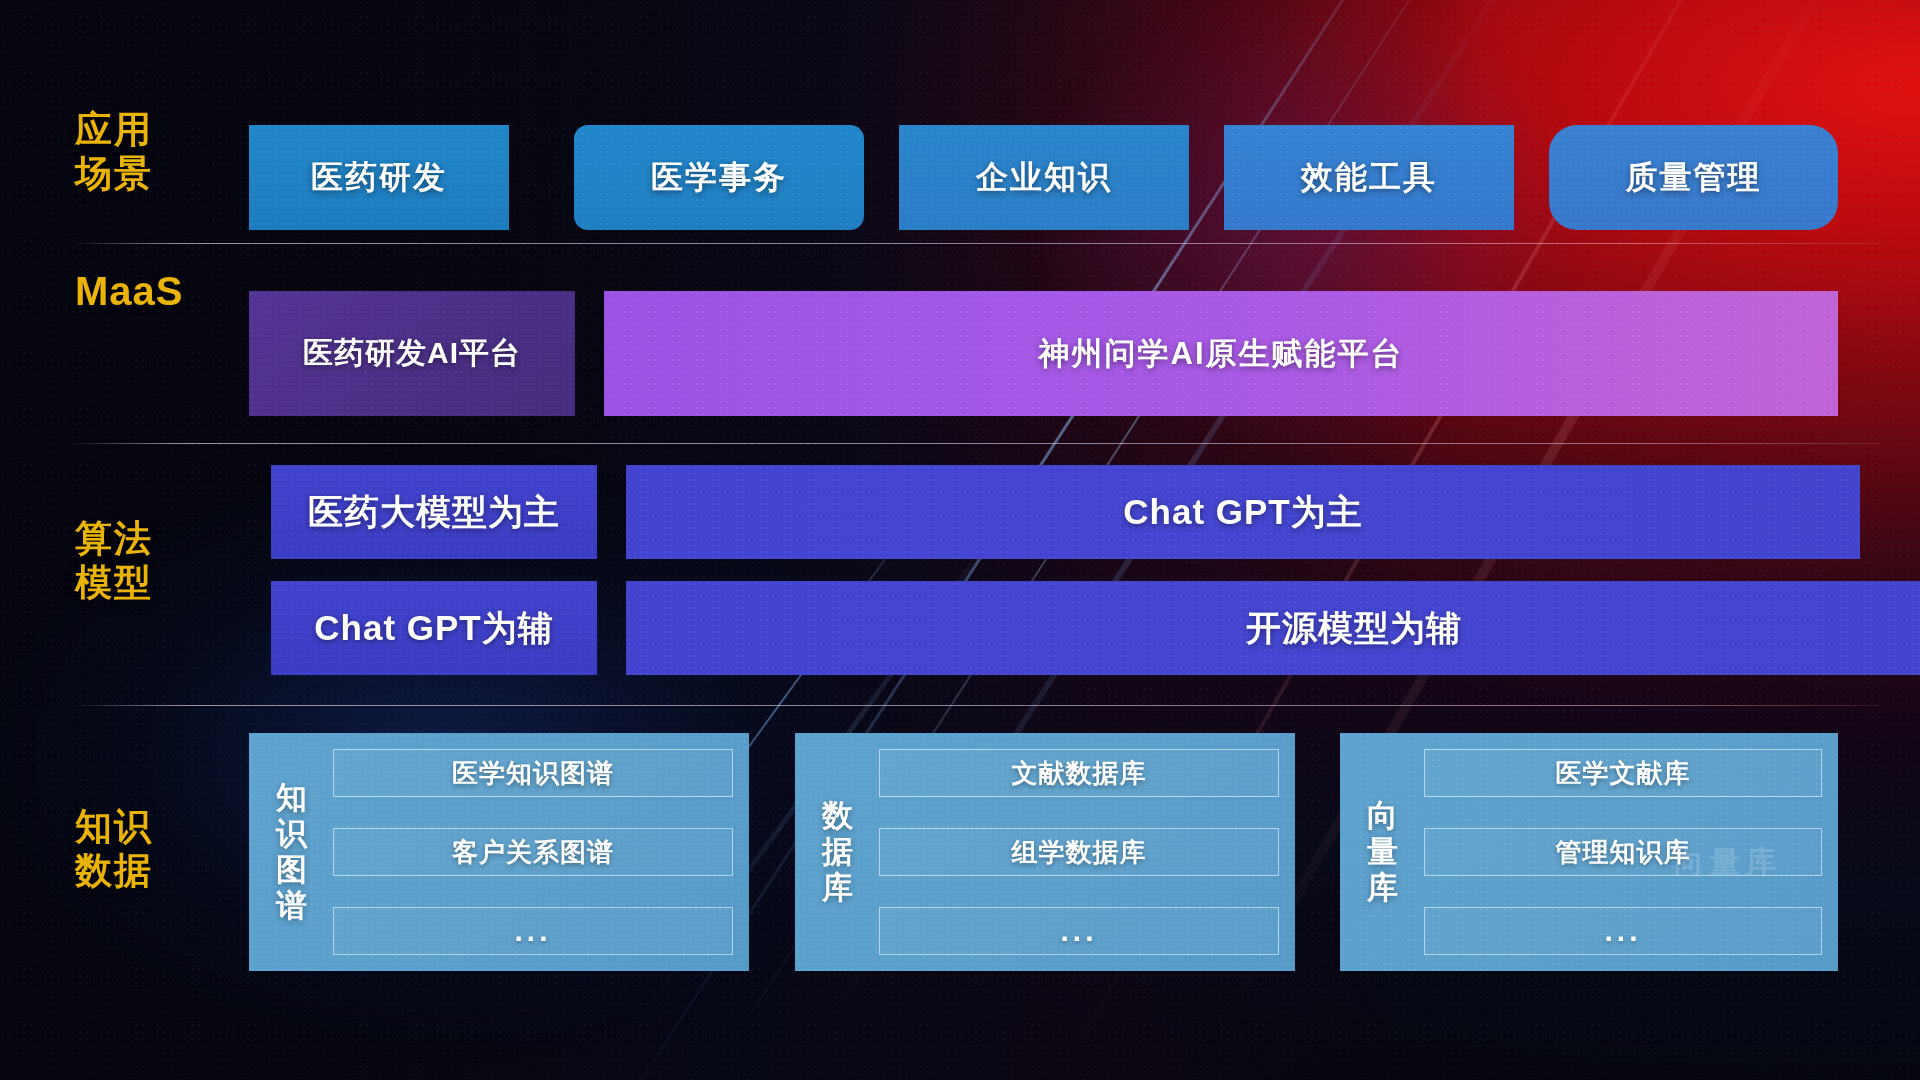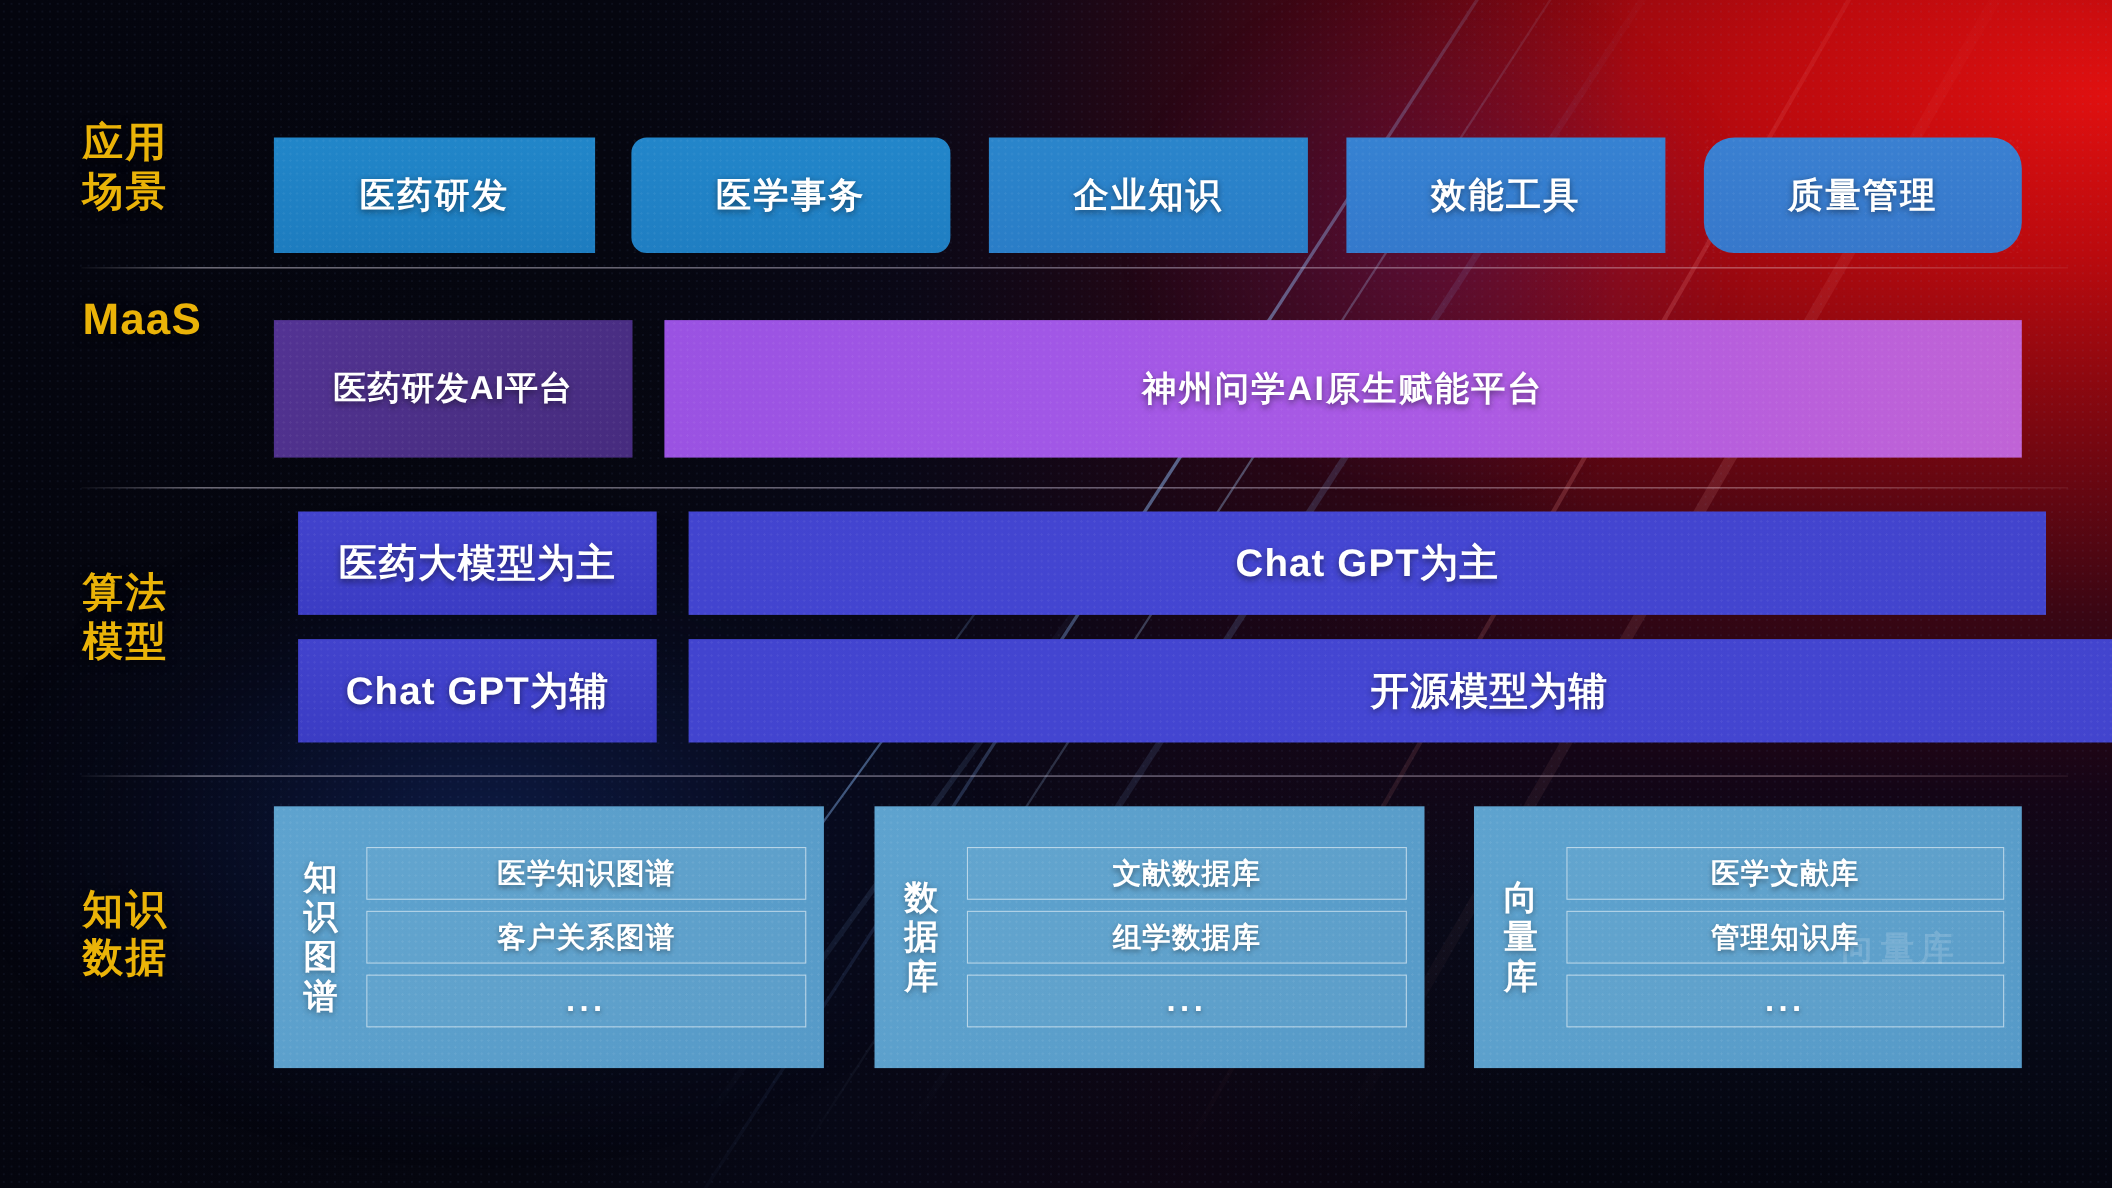--- a/index.html
+++ b/index.html
@@ -107,21 +107,21 @@
     background-image:radial-gradient(rgba(255,255,255,.25) 1px,rgba(0,0,0,0) 1px);
     background-size:6px 6px;}
   .kp-title{
     position:relative;z-index:2;
     width:58px;flex:0 0 58px;
     color:#fff;font-weight:bold;font-size:31px;line-height:1.16;
     text-align:center;letter-spacing:1px;
     text-shadow:0 2px 6px rgba(0,0,0,.35);
   }
   .kp-items{position:relative;z-index:2;flex:1;display:flex;flex-direction:column;
-    gap:10px;margin-left:12px;}
+    gap:31px;margin-left:12px;}
   .kp-item{
     height:48px;display:flex;align-items:center;justify-content:center;
     border:1px solid rgba(255,255,255,.55);
     color:#fff;font-weight:bold;font-size:26px;letter-spacing:1px;
     text-shadow:0 2px 5px rgba(0,0,0,.35);
     background:rgba(255,255,255,.035);
     box-sizing:border-box;
   }
   .kp-item.ellipsis{font-size:30px;letter-spacing:4px;}
   .wm{
@@ -152,21 +152,21 @@
 <div class="stage">
 
   <div class="divider" style="top:243px;"></div>
   <div class="divider" style="top:443px;"></div>
   <div class="divider" style="top:705px;"></div>
 
   <div class="row">
     <div class="row-label label-cn" style="top:108px;">应用
 场景</div>
 
-    <div class="box appbox" style="left:249px;top:125px;width:292px;
+    <div class="box appbox" style="left:249px;top:125px;width:260px;
          background:linear-gradient(180deg,#2186c9 0%,#1d7cbf 100%);">
       <div class="dots"></div>
       <span>医药研发</span>
     </div>
 
     <div class="box appbox" style="left:574px;top:125px;width:290px;
          background:linear-gradient(180deg,#2286ca 0%,#1f7ec2 100%);border-radius:14px;">
       <div class="dots"></div>
       <span>医学事务</span>
     </div>

